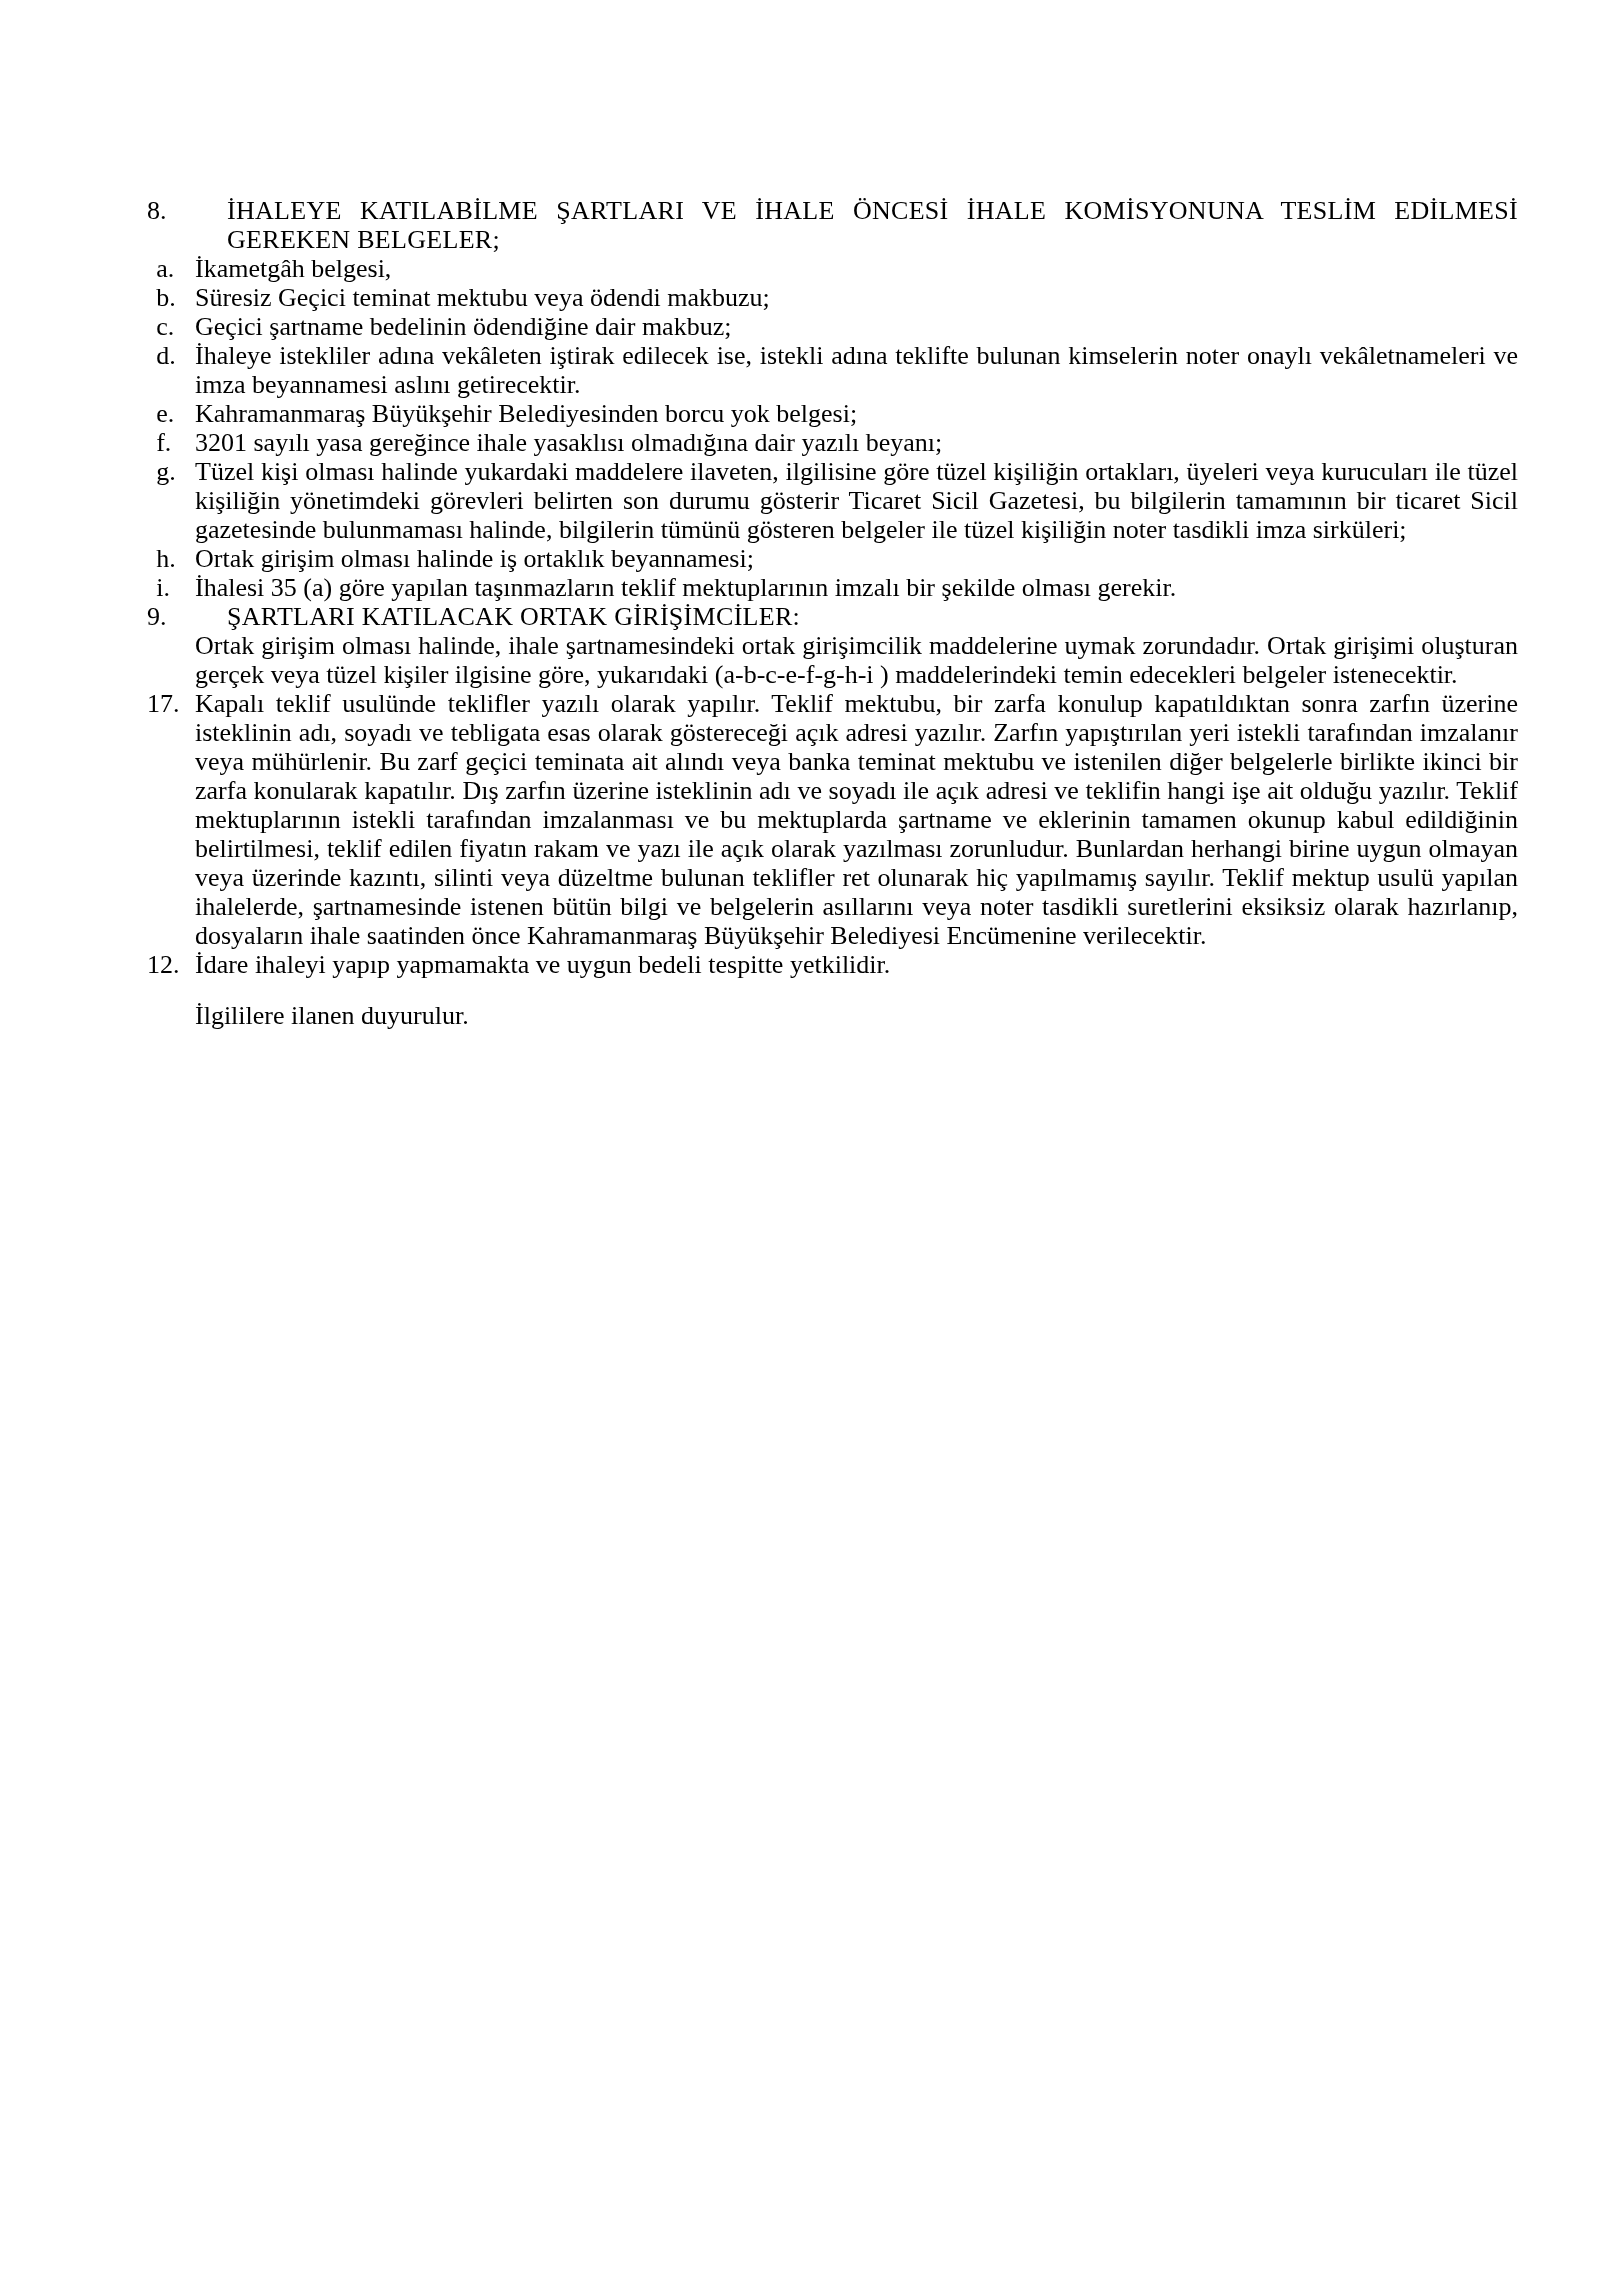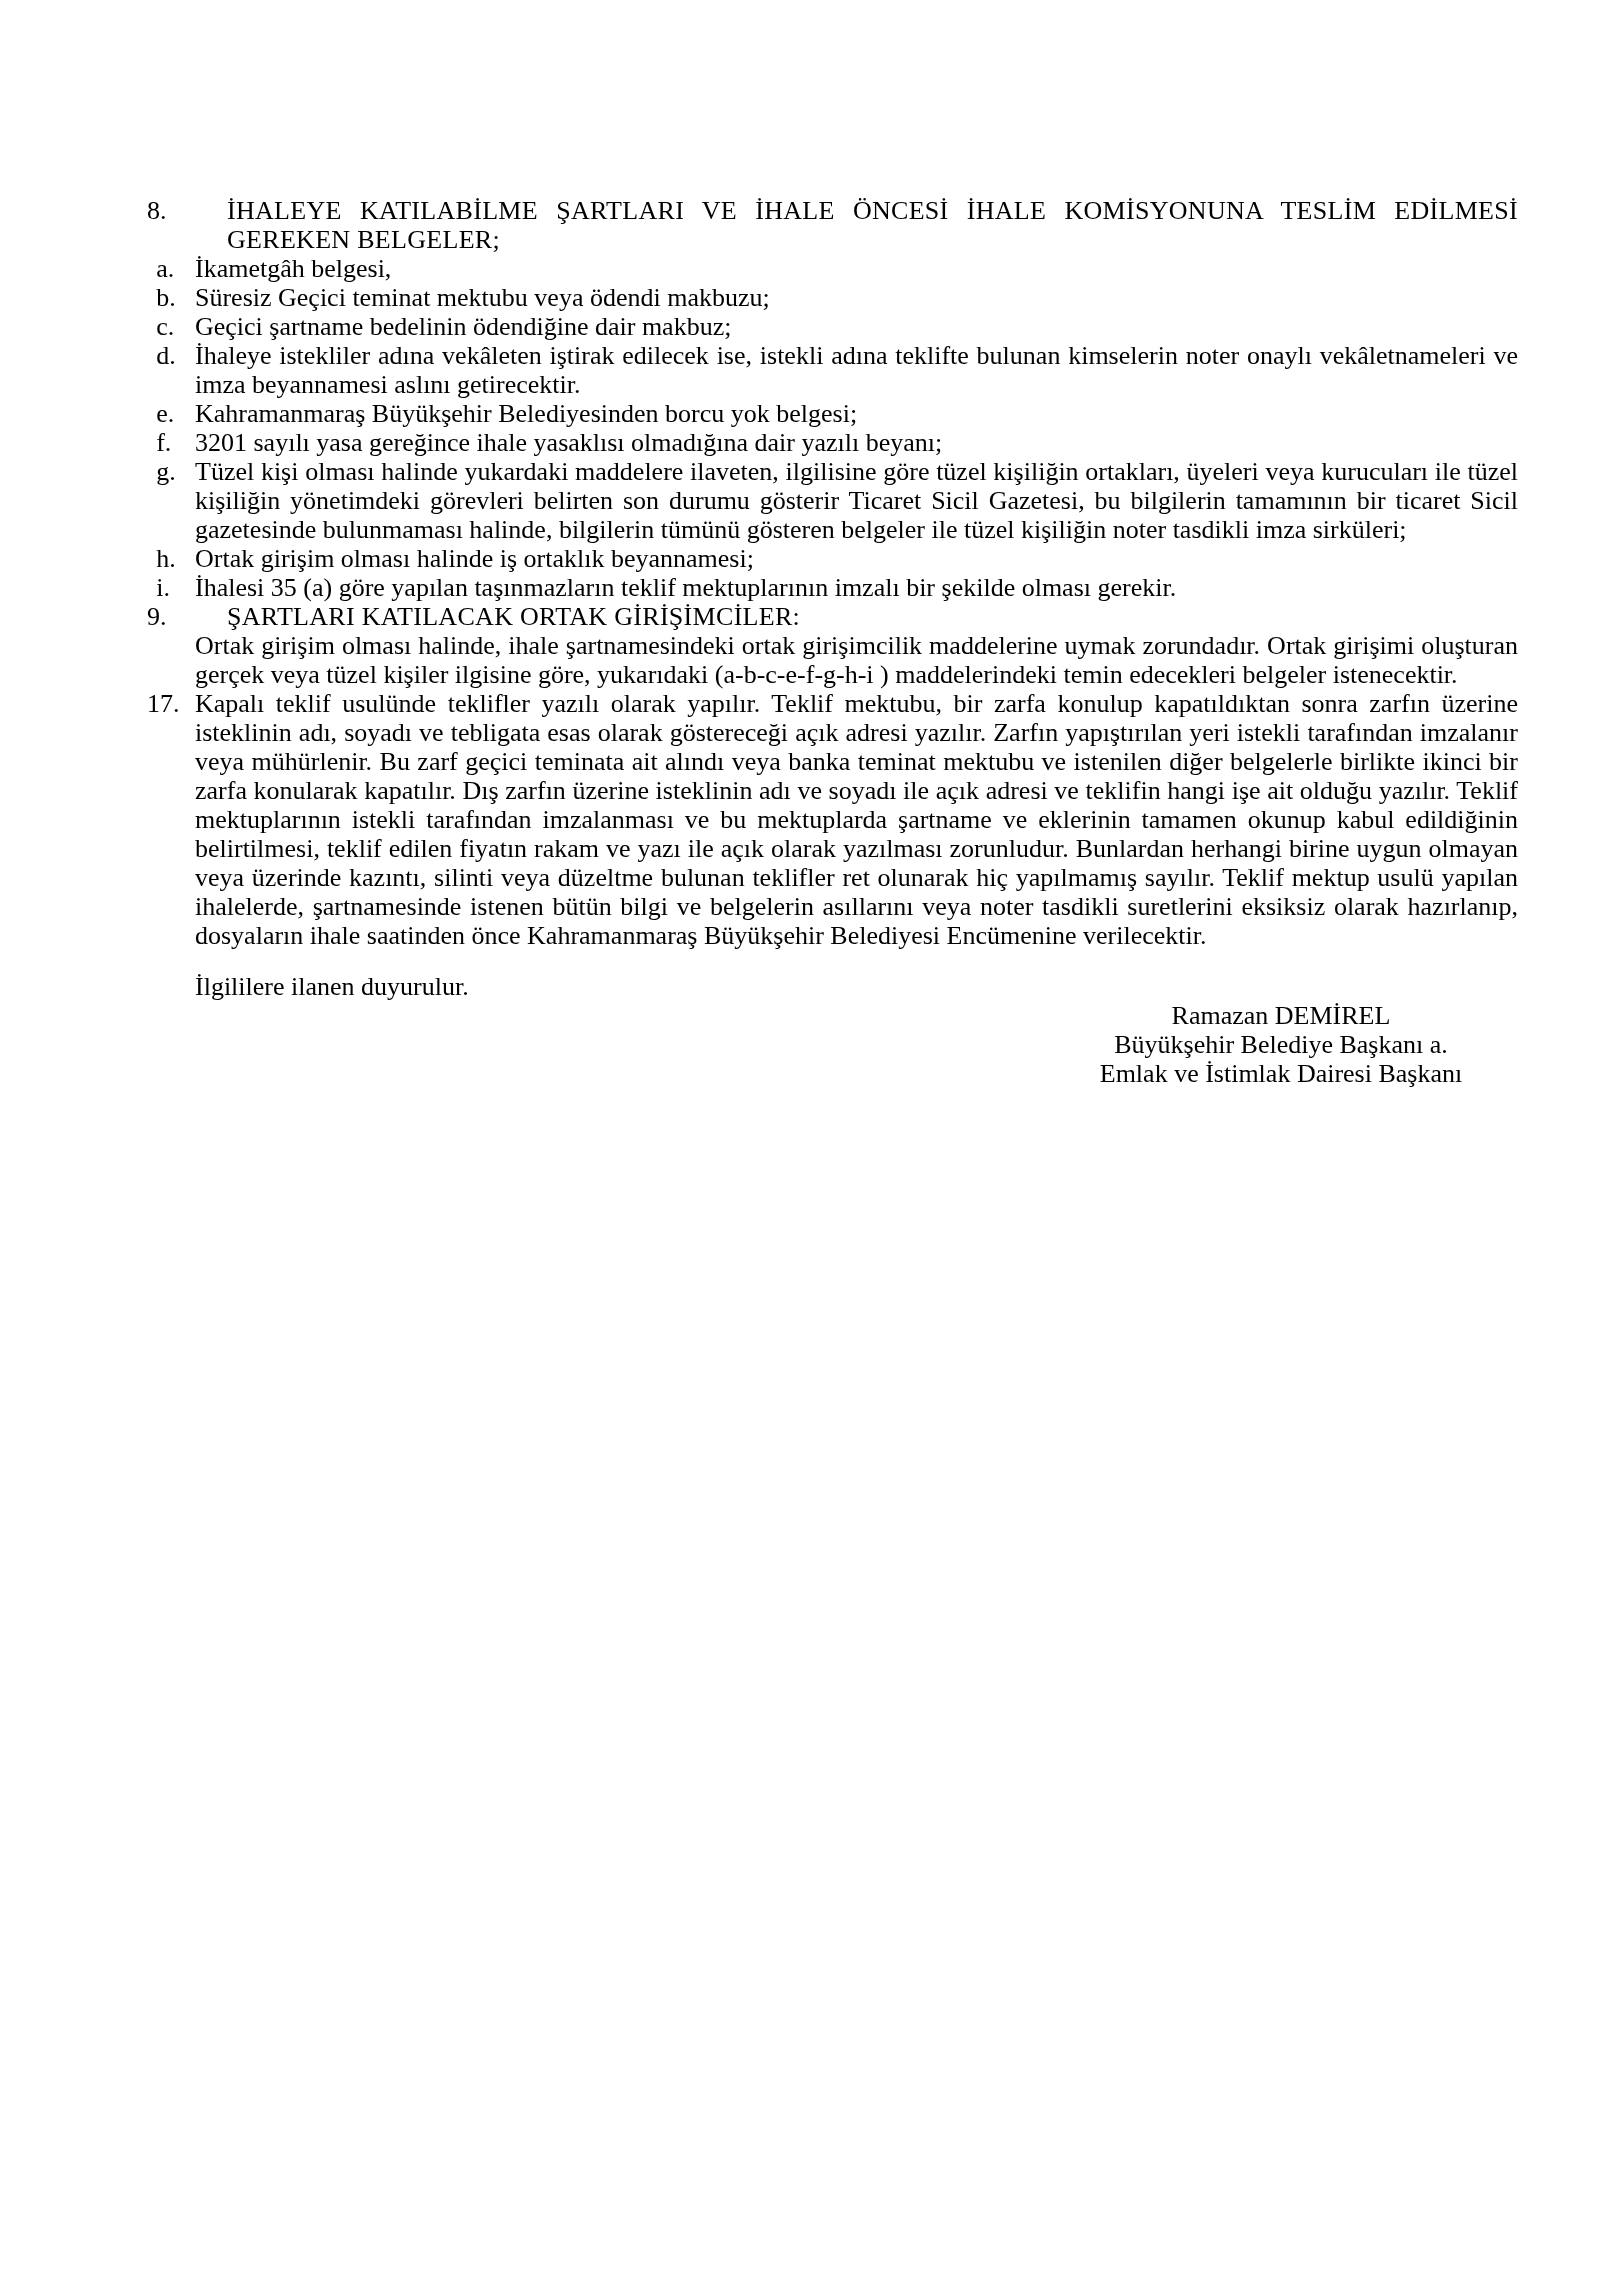--- a/index.html
+++ b/index.html
@@ -120,24 +120,23 @@
       <div class="marker"></div>
       <div class="text">Ortak girişim olması halinde, ihale şartnamesindeki ortak girişimcilik maddelerine uymak zorundadır. Ortak girişimi oluşturan gerçek veya tüzel kişiler ilgisine göre, yukarıdaki (a-b-c-e-f-g-h-i ) maddelerindeki temin edecekleri belgeler istenecektir.</div>
     </div>
 
     <div class="item">
       <div class="marker">17.</div>
       <div class="text">Kapalı teklif usulünde teklifler yazılı olarak yapılır. Teklif mektubu, bir zarfa konulup kapatıldıktan sonra zarfın üzerine isteklinin adı, soyadı ve tebligata esas olarak göstereceği açık adresi yazılır. Zarfın yapıştırılan yeri istekli tarafından imzalanır veya mühürlenir. Bu zarf geçici teminata ait alındı veya banka teminat mektubu ve istenilen diğer belgelerle birlikte ikinci bir zarfa konularak kapatılır. Dış zarfın üzerine isteklinin adı ve soyadı ile açık adresi ve teklifin hangi işe ait olduğu yazılır. Teklif mektuplarının istekli tarafından imzalanması ve bu mektuplarda şartname ve eklerinin tamamen okunup kabul edildiğinin belirtilmesi, teklif edilen fiyatın rakam ve yazı ile açık olarak yazılması zorunludur. Bunlardan herhangi birine uygun olmayan veya üzerinde kazıntı, silinti veya düzeltme bulunan teklifler ret olunarak hiç yapılmamış sayılır. Teklif mektup usulü yapılan ihalelerde, şartnamesinde istenen bütün bilgi ve belgelerin asıllarını veya noter tasdikli suretlerini eksiksiz olarak hazırlanıp, dosyaların ihale saatinden önce Kahramanmaraş Büyükşehir Belediyesi Encümenine verilecektir.</div>
     </div>
 
 
+    <div class="item">
+      <div class="marker">12.</div>
+      <div class="text">İdare ihaleyi yapıp yapmamakta ve uygun bedeli tespitte yetkilidir.</div>
+    </div>
 
     <div class="closing">İlgililere ilanen duyurulur.</div>
 
-    <div class="signature">
-      <span class="sig-line">Ramazan DEMİREL</span>
-      <span class="sig-line">Büyükşehir Belediye Başkanı a.</span>
-      <span class="sig-line">Emlak ve İstimlak Dairesi Başkanı</span>
-    </div>
 
   </div>
 </div>
 
 
 </body></html>

